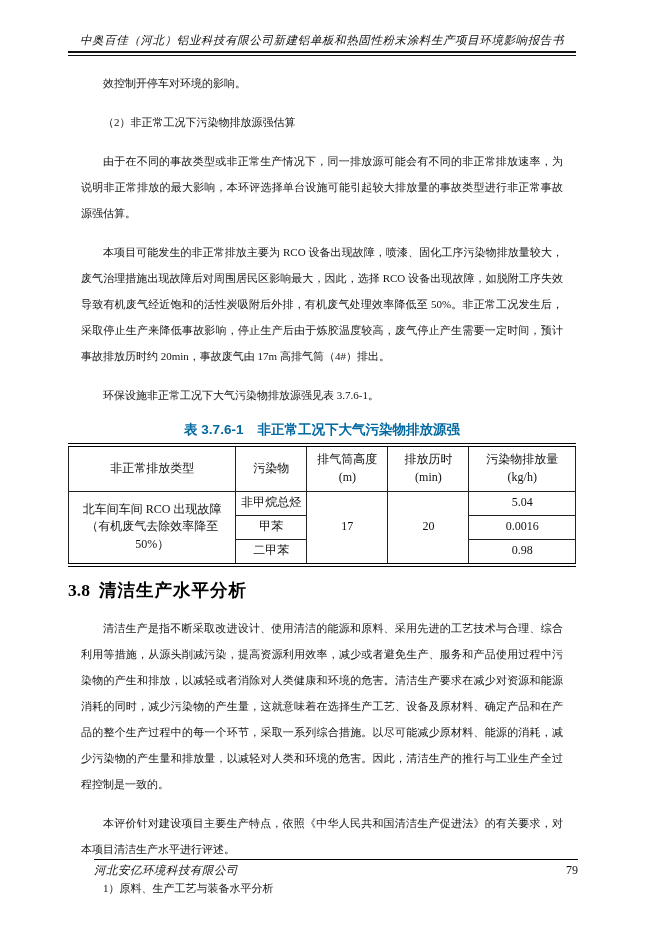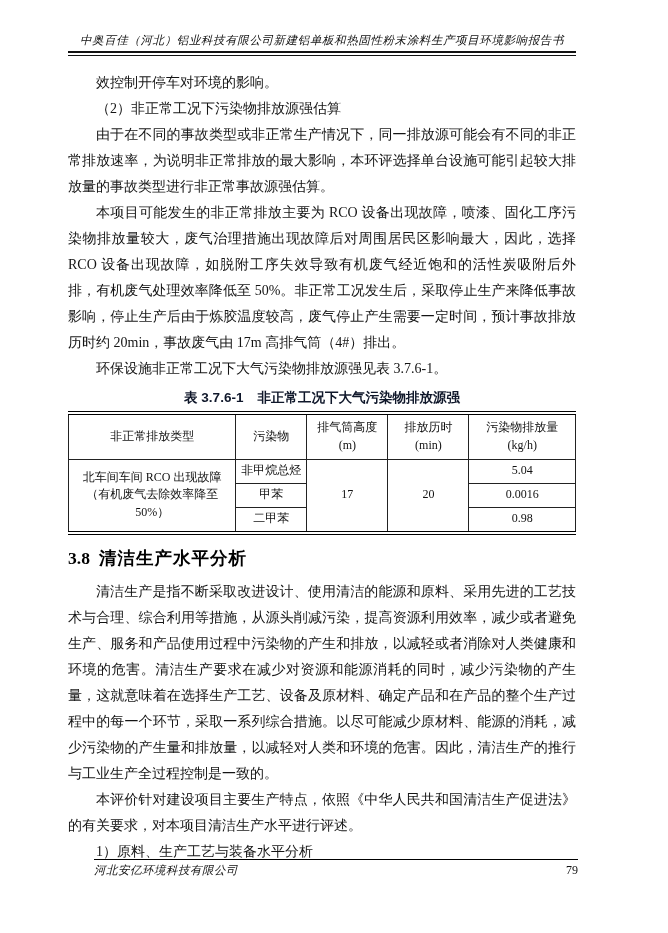--- a/index.html
+++ b/index.html
@@ -26,36 +26,36 @@
     margin-bottom: 3px;
   }
   .doc-header-rule {
     height: 1.5px;
     border-top: 2.2px solid #111;
     border-bottom: 1.2px solid #111;
   }
   
   .content { margin-top: 14px; }
   .para {
-    margin: 0;
-    font-size: 14px;
+    margin: 13px;
+    font-size: 11px;
     line-height: 26px;
     text-align: justify;
     text-align-last: left;
     text-indent: 2em;
     color: #141414;
   }
   
   .tbl-caption {
     margin: 7px 0 4px 0;
     text-align: center;
     font-family: "Liberation Sans", "DejaVu Sans", sans-serif;
     font-weight: bold;
     font-size: 13.5px;
-    color: #0f172a;
+    color: #0369a1;
   }
   .tbl-caption .cap-label { margin-right: 14px; }
   table.data-table {
     width: 100%;
     border-collapse: collapse;
     border-top: 4px double #000;
     border-bottom: 4px double #000;
     font-size: 12px;
     color: #111;
   }

